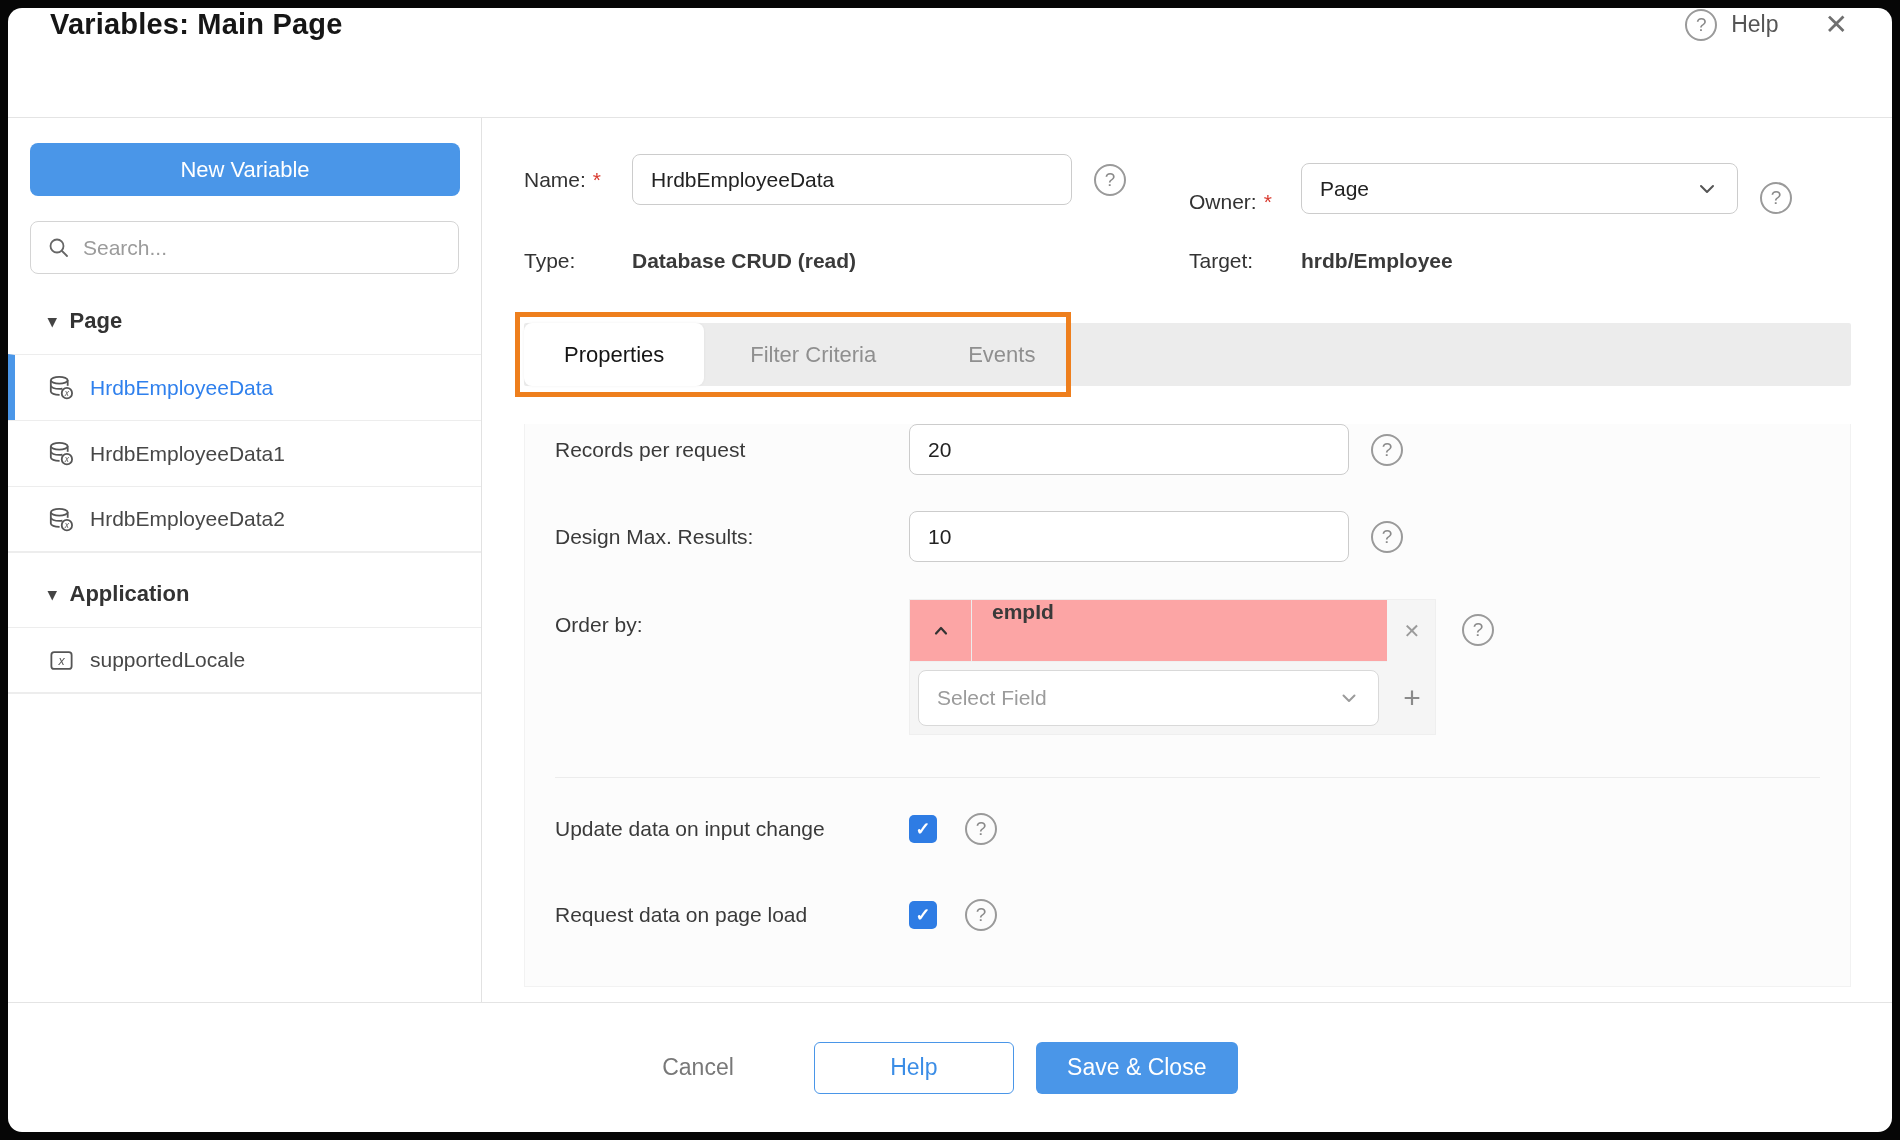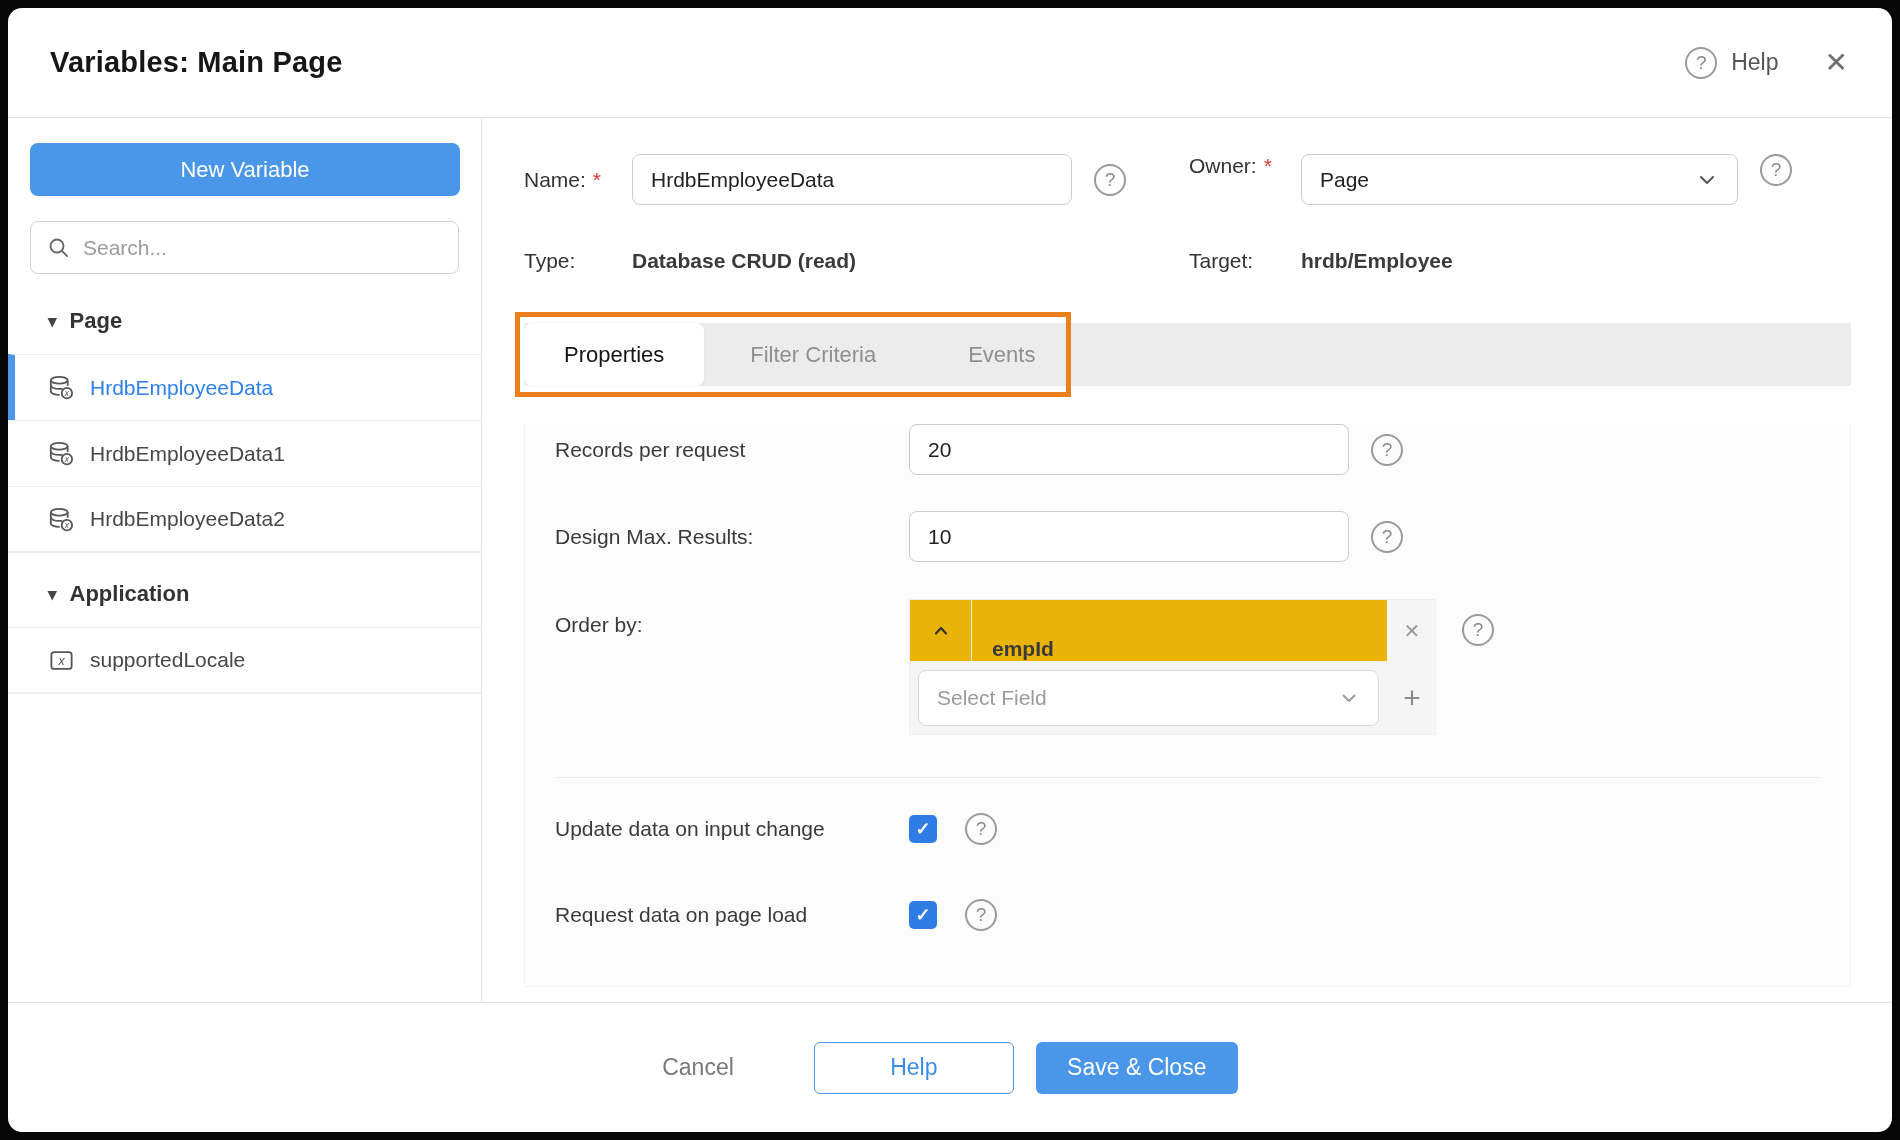--- a/index.html
+++ b/index.html
@@ -1,21 +1,21 @@
 <!DOCTYPE html>
 <html><head>
 <meta charset="utf-8">
 <style>
   * { margin:0; padding:0; box-sizing:border-box; }
   html,body { width:1900px; height:1140px; background:#060606; font-family:"Liberation Sans", sans-serif; }
   .frame { position:fixed; inset:0; background:#060606; }
   .modal { position:absolute; inset:8px; background:#fff; border-radius:14px; overflow:hidden; display:flex; flex-direction:column; }
 
   
-  .hdr { height:110px; flex:0 0 110px; display:flex; align-items:center; padding:0 44px 0 42px; border-bottom:1px solid #e4e4e4; }
+  .hdr { height:110px; flex:0 0 110px; display:flex; align-items:flex-start; padding:0 44px 0 42px; border-bottom:1px solid #e4e4e4; }
   .hdr-title { font-size:29px; font-weight:700; color:#161616; letter-spacing:.2px; }
   .hdr-right { margin-left:auto; display:flex; align-items:center; }
   .qmark { width:32px; height:32px; border:2px solid #9a9a9a; border-radius:50%; color:#8a8a8a;
            display:flex; align-items:center; justify-content:center; font-size:19px; font-weight:500; flex:0 0 auto; }
   .hdr-help-label { font-size:23px; color:#555; margin-left:14px; }
   .hdr-close { font-size:28px; color:#6f6f6f; margin-left:46px; cursor:default; }
 
   
   .bdy { flex:1 1 auto; display:flex; min-height:0; }
 
@@ -45,21 +45,21 @@
   .form-row { position:relative; display:flex; align-items:center; }
   .row1 { margin-top:36px; height:51px; }
   .row2 { margin-top:42px; height:27px; }
   .flabel { font-size:21px; color:#333; }
   .req { color:#d93a2f; font-size:21px; margin-left:7px; }
   .name-label { width:96px; }
   .txt-input { height:51px; border:1px solid #ccc; border-radius:8px; padding:0 18px; font-size:21px; color:#222;
                font-family:inherit; outline:none; background:#fff; }
   .name-input { width:440px; margin-left:12px; }
   .h-after { margin-left:22px; }
-  .owner-group { position:absolute; left:665px; top:0; height:60px; display:flex; align-items:flex-start; }
+  .owner-group { position:absolute; left:665px; top:0; height:60px; display:flex; align-items:flex-end; }
   .owner-label { width:100px; }
   .combo { height:51px; border:1px solid #ccc; border-radius:8px; background:#fff; display:flex; align-items:center;
            padding:0 18px; font-size:21px; color:#222; }
   .owner-combo { width:437px; margin-left:12px; }
   .combo .chev { margin-left:auto; }
   .static-val { font-size:21px; font-weight:700; color:#3a3a3a; }
   .type-label { width:108px; }
   .target-group { position:absolute; left:665px; top:0; display:flex; align-items:center; height:27px; }
   .target-label { width:112px; }
 
@@ -74,21 +74,21 @@
   
   .panel { width:1327px; background:#fcfcfc; border:1px solid #f2f2f2; border-top:none; padding:0 30px 46px; }
   .prow { display:flex; align-items:center; }
   .prow .plabel { width:354px; font-size:21px; color:#3a3a3a; }
   .prow-1 { margin-top:38px; }
   .prow-2 { margin-top:36px; }
   .pinput { width:440px; }
   .orderby-row { margin-top:37px; align-items:flex-start; }
   .orderby-row .plabel { padding-top:14px; }
   .ob-group { width:527px; background:#f5f5f5; border:1px solid #efefef; display:grid; grid-template-columns:477px 50px; }
-  .ob-r1c1 { background:#eab308; height:62px; display:flex; align-items:flex-end; border-bottom:1px solid #f0f0f0; }
+  .ob-r1c1 { background:#fca5a5; height:62px; display:flex; align-items:flex-start; border-bottom:1px solid #f0f0f0; }
   .ob-sort { width:62px; height:100%; display:flex; align-items:center; justify-content:center; border-right:1px solid #ececec; }
   .ob-field { padding-left:20px; font-size:21px; font-weight:700; color:#3a3a3a; }
   .ob-r1c2 { display:flex; align-items:center; justify-content:center; }
   .ob-remove { font-size:20px; color:#9b9b9b; font-weight:300; }
   .ob-r2c1 { padding:8px; }
   .ob-select { height:56px; border:1px solid #d9d9d9; border-radius:8px; background:#fff; display:flex; align-items:center;
                padding:12px 18px; font-size:21px; color:#9b9b9b; }
   .ob-select .chev { margin-left:auto; }
   .ob-r2c2 { display:flex; align-items:center; justify-content:center; }
   .ob-add { font-size:30px; color:#8a8a8a; font-weight:300; }

